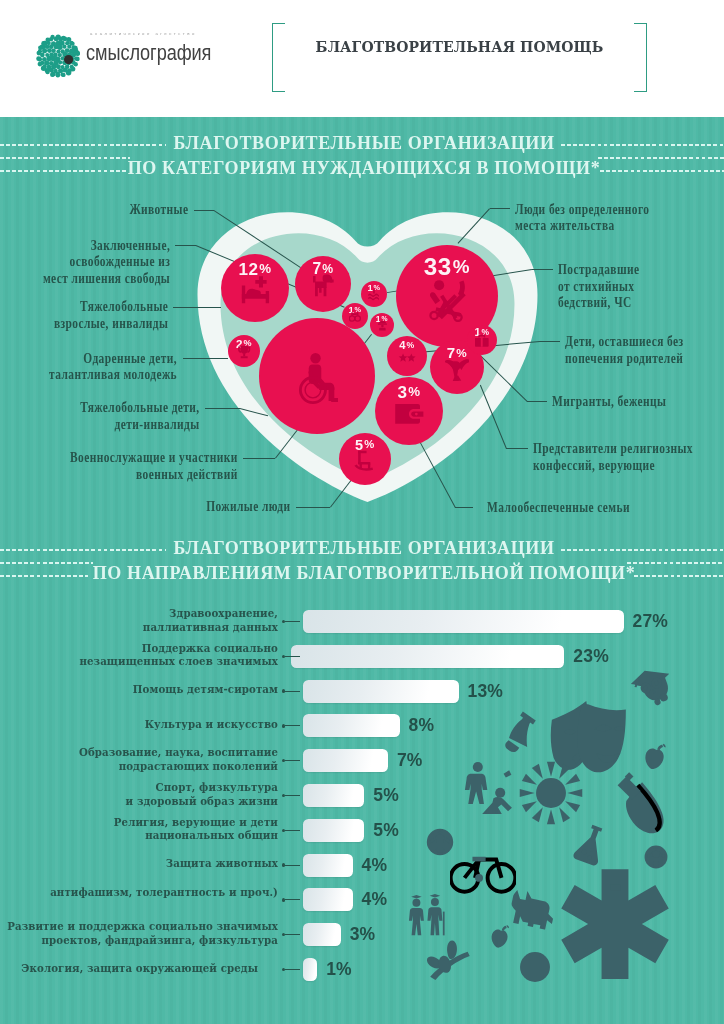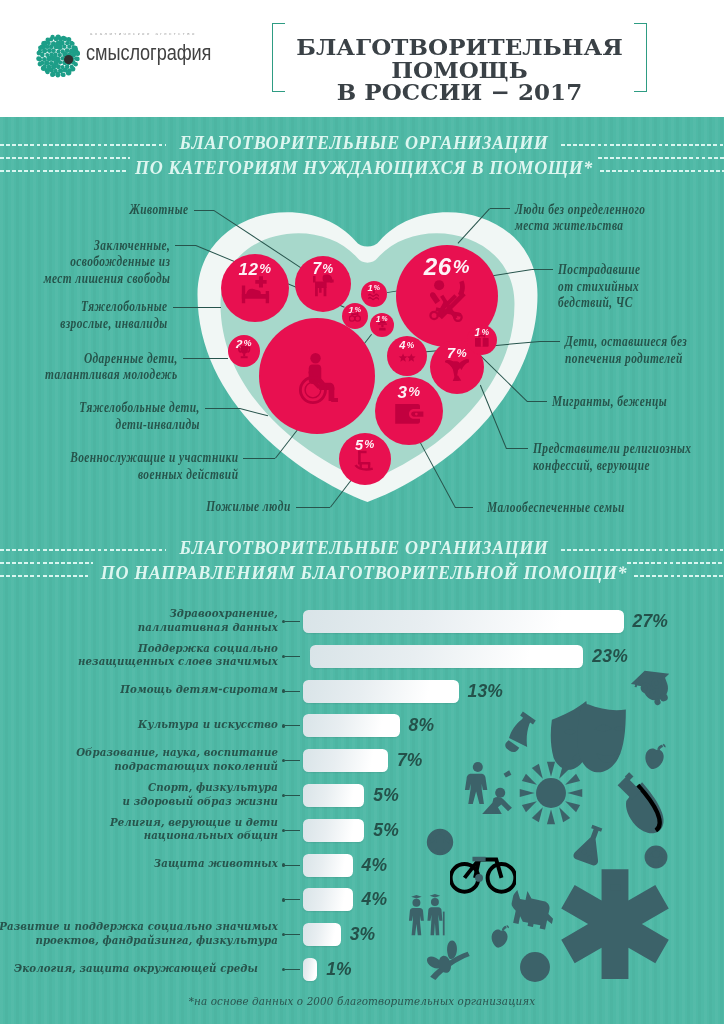--- a/index.html
+++ b/index.html
@@ -17,25 +17,25 @@
   #logo-name { font-family:"Liberation Sans", sans-serif; font-size:21.5px; letter-spacing:-0.1px;
                color:#414141; white-space:nowrap; line-height:27px; transform:scaleX(0.845);
                transform-origin:0 50%; }
 
   #title-wrap { position:absolute; left:272px; top:23px; width:375px; height:69px; }
   .bracket { position:absolute; top:0; width:13px; height:69px; }
   .bracket.l { left:0; border-left:1.6px solid #2e9c83; border-top:1.6px solid #2e9c83; border-bottom:1.6px solid #2e9c83; }
   .bracket.r { right:0; border-right:1.6px solid #2e9c83; border-top:1.6px solid #2e9c83; border-bottom:1.6px solid #2e9c83; }
   #title { position:absolute; left:13px; right:13px; top:13px; text-align:center;
            font-family:"DejaVu Serif", serif; font-weight:bold; color:#3a4146;
-           font-size:23px; line-height:22.5px; letter-spacing:0.1px; }
+           font-size:14px; line-height:22.5px; letter-spacing:0.1px; }
 
   
   #body { position:absolute; left:0; top:117px; width:724px; height:907px;
-          background:#4fb9a6; overflow:hidden;font-style:italic; }
+          background:#4fb9a6; overflow:hidden; }
   #stripes { position:absolute; inset:0; pointer-events:none;
      background:repeating-linear-gradient(90deg,
         rgba(255,255,255,0.030) 0px, rgba(255,255,255,0.030) 3px,
         rgba(255,255,255,0.0) 3px, rgba(255,255,255,0.0) 5px,
         rgba(0,0,0,0.022) 5px, rgba(0,0,0,0.022) 8px,
         rgba(255,255,255,0.0) 8px, rgba(255,255,255,0.0) 11px); }
 
   
   .banner { position:absolute; left:0; width:724px; height:52px; }
   .dashline { position:absolute; height:2px;
@@ -186,21 +186,20 @@
     <div id="logo-text">
       <div id="logo-tagline">аналитическое агентство</div>
       <div id="logo-name">смыслография</div>
     </div>
   </div>
   <div id="title-wrap">
     <div class="bracket l"></div>
     <div class="bracket r"></div>
     <div id="title">
       <div>БЛАГОТВОРИТЕЛЬНАЯ ПОМОЩЬ</div>
-      <div>В РОССИИ − 2017</div>
     </div>
   </div>
 </div>
 <div id="body">
 <div id="stripes"></div>
 <div class="banner" style="top:17px">
   <div class="dashline" style="left:0;top:10.2px;width:166px"></div>
   <div class="dashline" style="left:561px;top:10.2px;width:163px"></div>
   <div class="dashline" style="left:0;top:22.7px;width:130px"></div>
   <div class="dashline" style="left:598px;top:22.7px;width:126px"></div>
@@ -301,21 +300,21 @@
               <path d="M39 56 l5 -5 l13 13 l-5 5 z"></path>
               <path d="M54 57 h20 c5 0 9 4 9 9 v5 h-29 z"></path>
               <path d="M72 66 h11 v26 h-11 z"></path>
               <path d="M77 86 h13 v8 h-13 z"></path>
               <circle cx="42" cy="71" r="24" fill="none" stroke="currentColor" stroke-width="5.5"></circle>
               <circle cx="42" cy="71" r="15" fill="none" stroke="currentColor" stroke-width="2.8"></circle>
             </svg>
           </div>
 </div>
 <div class="bub" style="left:396px;top:128px;width:102px;height:102px">
-  <div class="pct" style="top:10.10px;font-size:24.18px"><span>26</span><span class="pc">%</span></div>
+  <div class="pct" style="top:10.10px;font-size:24.18px"><span>33</span><span class="pc">%</span></div>
   <div class="ic" style="top:31.1px">
             <svg viewBox="0 0 100 100" width="45.9" height="45.9">
               <circle cx="33" cy="20" r="11"></circle>
               <path d="M16 36 c-3 2 -4 6 -2 9 l11 16 l10 -7 l-10 -15 c-2 -3 -6 -4 -9 -3 z"></path>
               <path d="M86 10 c5 11 4 24 -3 35 l-9 -6 c5 -8 6 -18 3 -26 z"></path>
               <path d="M84 35 l7 7 l-52 52 l-7 -7 z"></path>
               <path d="M66 40 l6 6 l-31 31 l-6 -6 z"></path>
               <path d="M35 45 l7 -4 l31 49 l-7 4 z"></path>
               <path d="M25 76 l2 -8 l54 13 l-2 8 z"></path>
               <path d="M45 52 l8 4 l-18 34 l-8 -4 z"></path>
@@ -463,21 +462,21 @@
 <div class="barrow" style="left:303.0px;top:493.0px;width:334px">
   <div class="bar" style="width:320.5px"></div>
   <div class="barval" style="left:329.5px">27%</div>
 </div>
 <div class="barlead" style="left:285.0px;top:504.0px;width:15px"></div>
 <div class="bardot" style="left:282.0px;top:502.8px"></div>
 <div class="barlbl" style="right:446.0px;top:490.1px">
   <div>Здравоохранение,</div>
   <div>паллиативная данных</div>
 </div>
-<div class="barrow" style="left:310px;top:527.8px;width:216px">
+<div class="barrow" style="left:291px;top:527.8px;width:216px">
   <div class="bar" style="width:273.3px"></div>
   <div class="barval" style="left:282.3px">23%</div>
 </div>
 <div class="barlead" style="left:285.0px;top:538.8px;width:15px"></div>
 <div class="bardot" style="left:282.0px;top:537.6px"></div>
 <div class="barlbl" style="right:446.0px;top:524.9px">
   <div>Поддержка социально</div>
   <div>незащищенных слоев значимых</div>
 </div>
 <div class="barrow" style="left:303.0px;top:562.6px;width:155.5px">
@@ -537,20 +536,21 @@
 <div class="barlbl" style="right:446.0px;top:740.4px">
   <div>Защита животных</div>
 </div>
 <div class="barrow" style="left:303.0px;top:771.4px;width:49.5px">
   <div class="bar" style="width:49.5px"></div>
   <div class="barval" style="left:58.5px">4%</div>
 </div>
 <div class="barlead" style="left:285.0px;top:782.4px;width:15px"></div>
 <div class="bardot" style="left:282.0px;top:781.2px"></div>
 <div class="barlbl" style="right:446.0px;top:768.5px">
+  <div>антифашизм, толерантность и проч.)</div>
 </div>
 <div class="barrow" style="left:303.0px;top:806.2px;width:37.7px">
   <div class="bar" style="width:37.7px"></div>
   <div class="barval" style="left:46.7px">3%</div>
 </div>
 <div class="barlead" style="left:285.0px;top:817.2px;width:15px"></div>
 <div class="bardot" style="left:282.0px;top:816.0px"></div>
 <div class="barlbl" style="right:446.0px;top:803.3px">
   <div>Развитие и поддержка социально значимых</div>
   <div>проектов, фандрайзинга, физкультура</div>
@@ -684,15 +684,14 @@
           <path d="M18 18 c18 18 18 46 0 64" fill="none" stroke-width="5" class="negstroke"></path>
           <path d="M82 18 c-18 18 -18 46 0 64" fill="none" stroke-width="5" class="negstroke"></path>
         </svg>
 <svg viewBox="0 0 100 100" width="112" height="112" style="left:559.0px;top:750.0px;transform:rotate(0deg)">
           <path d="M38 2 h24 v28 l24 -14 l12 21 l-24 14 l24 14 l-12 21 l-24 -14 v28 h-24 v-28 l-24 14 l-12 -21 l24 -14 l-24 -14 l12 -21 l24 14 z"></path>
           <path d="M50 16 v68" fill="none" stroke-width="6" class="negstroke"></path>
           <path d="M50 22 c9 -4 16 0 16 6 c0 7 -10 9 -14 14 c-4 5 -2 12 4 15 c6 3 10 8 8 14 c-2 6 -9 9 -15 7" fill="none" stroke-width="5" class="negstroke"></path>
           <path d="M46 16 h9 v5 h-9 z" class="neg"></path>
         </svg>
 </div>
-<div id="footnote" style="top:878px">*на основе данных о 2000 благотворительных организациях</div>
 </div>
 </div>
 
 </body></html>

